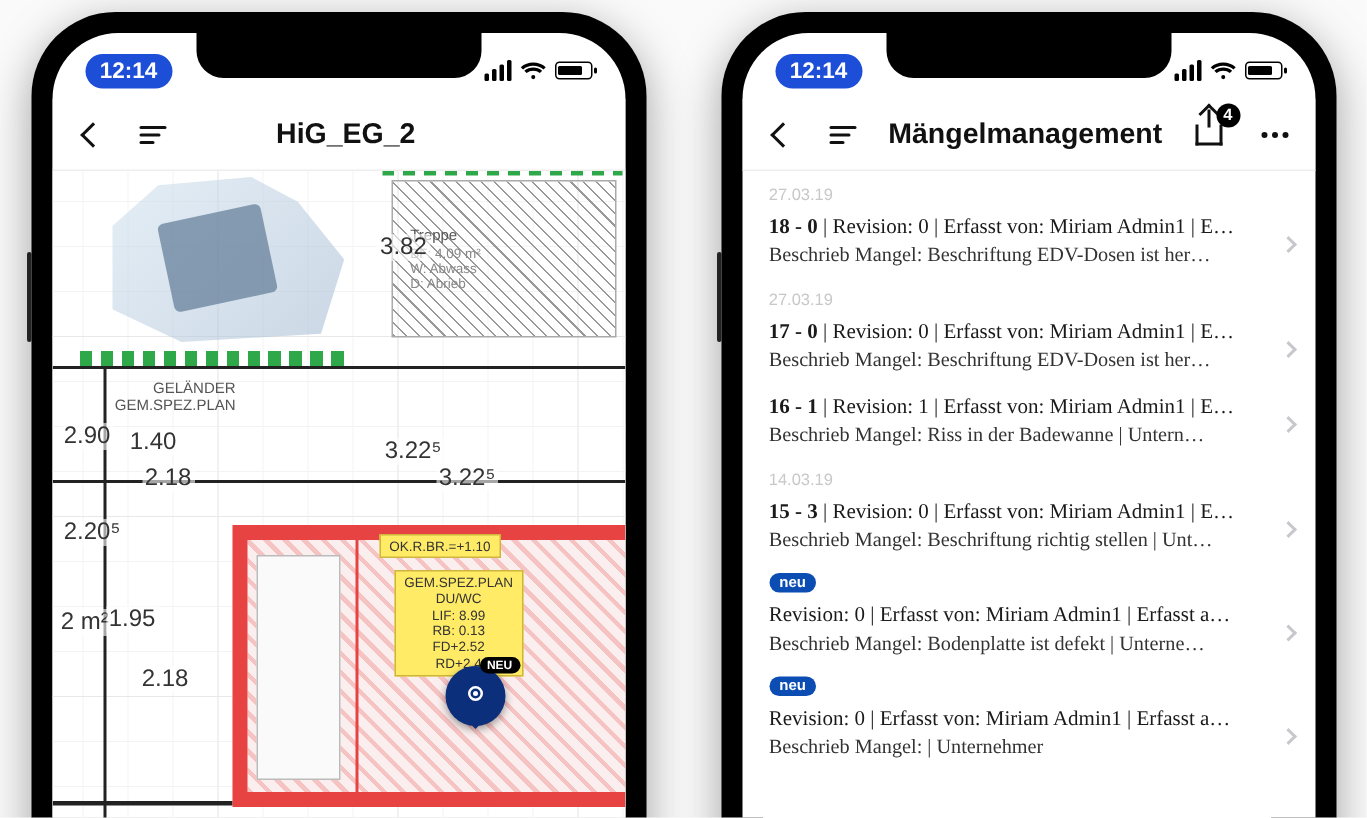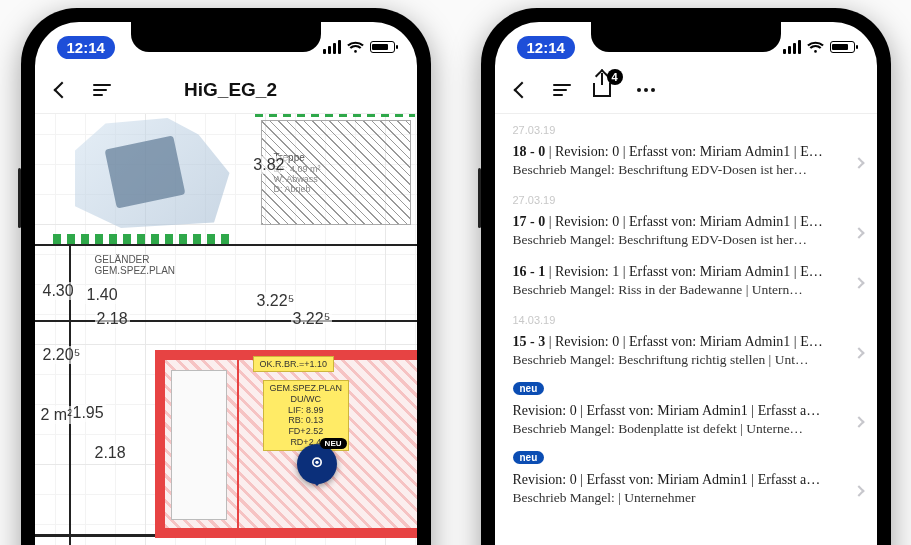--- a/index.html
+++ b/index.html
@@ -65,21 +65,21 @@
   .bluish { position:absolute; left:40px; top:4px; width:155px; height:110px; background:linear-gradient(135deg,#cfe0ef,#9fb7cf); opacity:.55; clip-path: polygon(0 30%,20% 5%,60% 0,80% 15%,100% 50%,90% 95%,30% 100%,0 80%);}
   .bluish2 { position:absolute; left:75px; top:28px; width:70px; height:60px; background:#5f7b95; opacity:.7; border-radius:4px; transform:rotate(-12deg);}
   .hatch { position:absolute; right:6px; top:6px; width:150px; height:105px; background:repeating-linear-gradient(45deg,#999 0 1px,transparent 1px 6px); border:1px solid #aaa;}
   .hatchlabel{position:absolute;right:96px;top:38px;font-size:10px;color:#555;line-height:1.15;}
   .hatchlabel small{display:block;font-size:9px;color:#888;}
   .hline{position:absolute;left:0;right:0;height:2px;background:#222;}
   .vline{position:absolute;top:0;bottom:0;width:2px;background:#222;}
   .green-dash{position:absolute;left:18px;top:120px;width:180px;height:10px;background:repeating-linear-gradient(90deg,#2fa84a 0 8px,transparent 8px 14px);}
   .green-dash.gtop{top:-3px;left:220px;width:160px;height:6px;}
   .dim{position:absolute;font-size:16px;color:#333;background:rgba(255,255,255,.6);padding:0 2px;}
-  .gel{position:absolute;left:60px;top:140px;font-size:10px;color:#555;line-height:1.1;}
+  .gel{position:absolute;left:42px;top:140px;font-size:10px;color:#555;line-height:1.1;text-align:right;}
   .room-red{
     position:absolute; left:120px; top:236px; width:278px; height:188px;
     border:10px solid #e74343;
     background:
       repeating-linear-gradient(45deg, rgba(231,67,67,.25) 0 3px, transparent 3px 9px),
       #fbeeee;
   }
   .room-red .inner-line{position:absolute;left:72px;top:-10px;bottom:-10px;width:2px;background:#e74343;}
   .room-red .slab{position:absolute;left:6px;top:10px;width:56px;height:150px;border:1px solid #bbb;background:#fafafa;}
   .label-yellow{position:absolute;background:#ffeb66;border:1px solid #cdb63b;font-size:9px;padding:2px 6px;color:#333;text-align:center;white-space:nowrap;}
@@ -165,21 +165,21 @@
         <div class="hline" style="top:130px"></div>
         <div class="hline" style="top:206px"></div>
         <div class="hline" style="top:420px;height:3px"></div>
         <div class="vline" style="left:34px;top:130px"></div>
 
         <div class="gel">
           <div>GELÄNDER</div>
           <div>GEM.SPEZ.PLAN</div>
         </div>
 
-        <span class="dim" style="left:6px;top:168px">4.30</span>
+        <span class="dim" style="left:6px;top:168px">2.90</span>
         <span class="dim" style="left:50px;top:172px">1.40</span>
         <span class="dim" style="left:220px;top:178px">3.22⁵</span>
         <span class="dim" style="left:60px;top:196px">2.18</span>
         <span class="dim" style="left:256px;top:196px">3.22⁵</span>
         <span class="dim" style="left:6px;top:232px">2.20⁵</span>
         <span class="dim" style="left:4px;top:292px">2 m²</span>
         <span class="dim" style="left:36px;top:290px">1.95</span>
         <span class="dim" style="left:58px;top:330px">2.18</span>
         <span class="dim" style="left:200px;top:330px">15</span>
         <span class="dim" style="left:300px;top:322px">2.92⁵</span>
@@ -238,20 +238,21 @@
         <div class="icon-btn">
             <span class="chev-left"></span>
           </div>
         <div class="icon-btn">
             <span class="lines">
               <span></span>
               <span></span>
               <span></span>
             </span>
           </div>
+        <div class="title">Mängelmanagement</div>
         <div class="right-group">
           <div class="icon-btn share-wrap">
             <span class="share-box"></span>
             <span class="badge-count">4</span>
           </div>
           <div class="icon-btn">
               <span class="dots">
                 <span></span>
                 <span></span>
                 <span></span>

